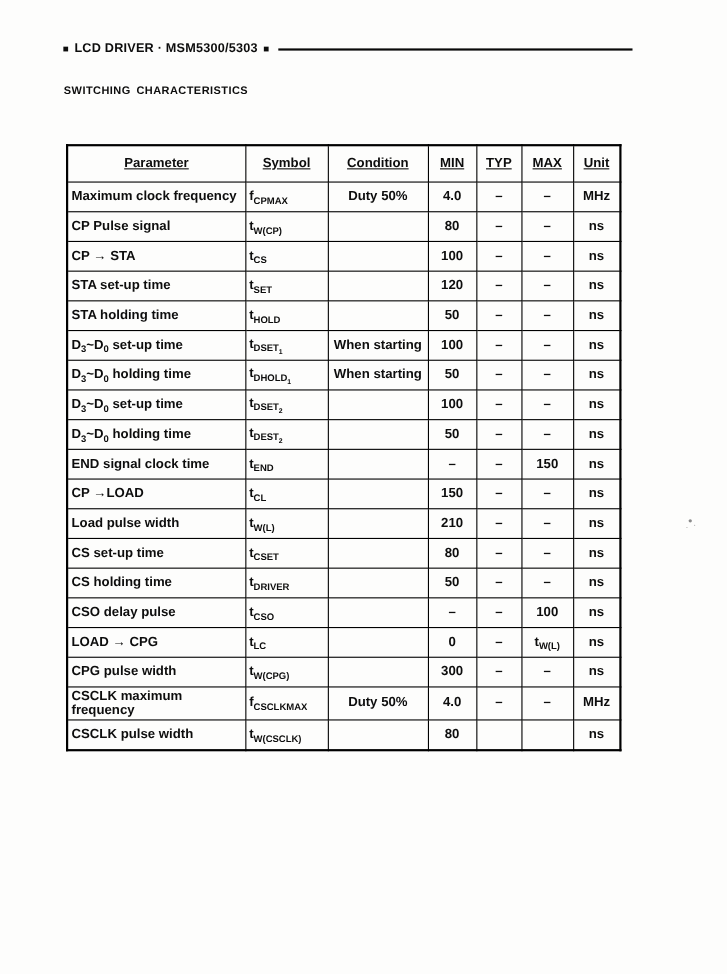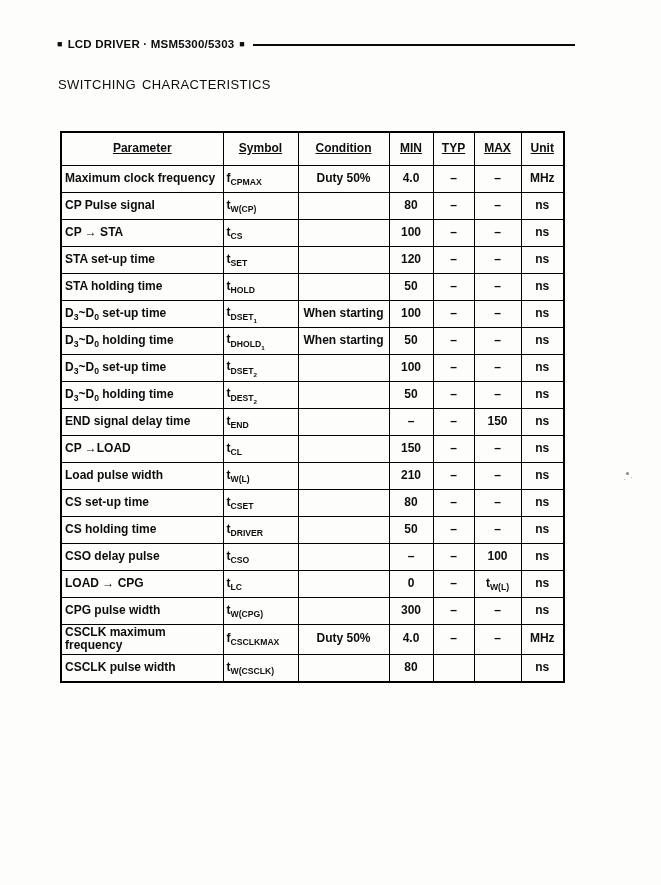--- a/index.html
+++ b/index.html
@@ -10,21 +10,21 @@
   }
   .doc-header{
     position:absolute; left:57px; top:38px; right:86px;
     display:flex; align-items:center; gap:5px;
     font-weight:bold; font-size:11.5px; letter-spacing:0.2px; white-space:nowrap;
   }
   .bullet{font-size:9px; line-height:1;}
   .header-rule{flex:1; height:2px; background:#090909; margin-left:3px; margin-top:1px;}
   .section-title{
     position:absolute; left:58px; top:77px; margin:0;
-    font-size:13px; font-weight:normal; letter-spacing:0.4px; word-spacing:2px;
+    font-size:10px; font-weight:bold; letter-spacing:0.4px; word-spacing:2px;
   }
   .conditions{
     position:absolute; right:97px; top:111px;
     font-size:11.5px; font-weight:600; letter-spacing:0.1px;
   }
   table.spec{
     position:absolute; left:60px; top:131px;
     border-collapse:collapse; table-layout:fixed; width:504px;
     border:2px solid #000;
   }
@@ -161,21 +161,21 @@
         <tr data-name="table-row">
           <td class="left" data-name="cell-parameter"><span>D<sub>3</sub>~D<sub>0</sub> holding time</span></td>
           <td class="left" data-name="cell-symbol"><span>t<sub>DEST<sub>2</sub></sub></span></td>
           <td class="center" data-name="cell-condition"><span></span></td>
           <td class="center" data-name="cell-min"><span>50</span></td>
           <td class="center" data-name="cell-typ"><span>–</span></td>
           <td class="center" data-name="cell-max"><span>–</span></td>
           <td class="center" data-name="cell-unit"><span>ns</span></td>
         </tr>
         <tr data-name="table-row">
-          <td class="left" data-name="cell-parameter"><span>END signal delay time</span></td>
+          <td class="left" data-name="cell-parameter"><span>END signal clock time</span></td>
           <td class="left" data-name="cell-symbol"><span>t<sub>END</sub></span></td>
           <td class="center" data-name="cell-condition"><span></span></td>
           <td class="center" data-name="cell-min"><span>–</span></td>
           <td class="center" data-name="cell-typ"><span>–</span></td>
           <td class="center" data-name="cell-max"><span>150</span></td>
           <td class="center" data-name="cell-unit"><span>ns</span></td>
         </tr>
         <tr data-name="table-row">
           <td class="left" data-name="cell-parameter"><span>CP →LOAD</span></td>
           <td class="left" data-name="cell-symbol"><span>t<sub>CL</sub></span></td>

